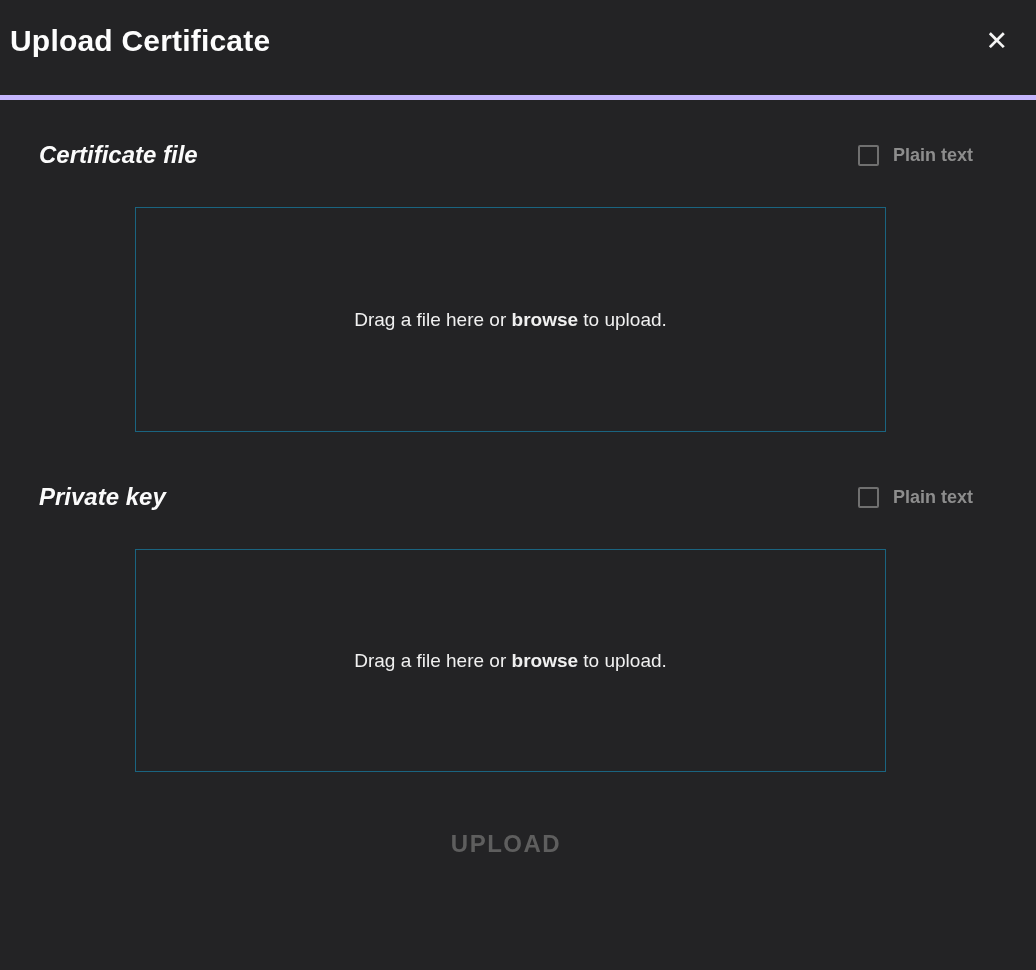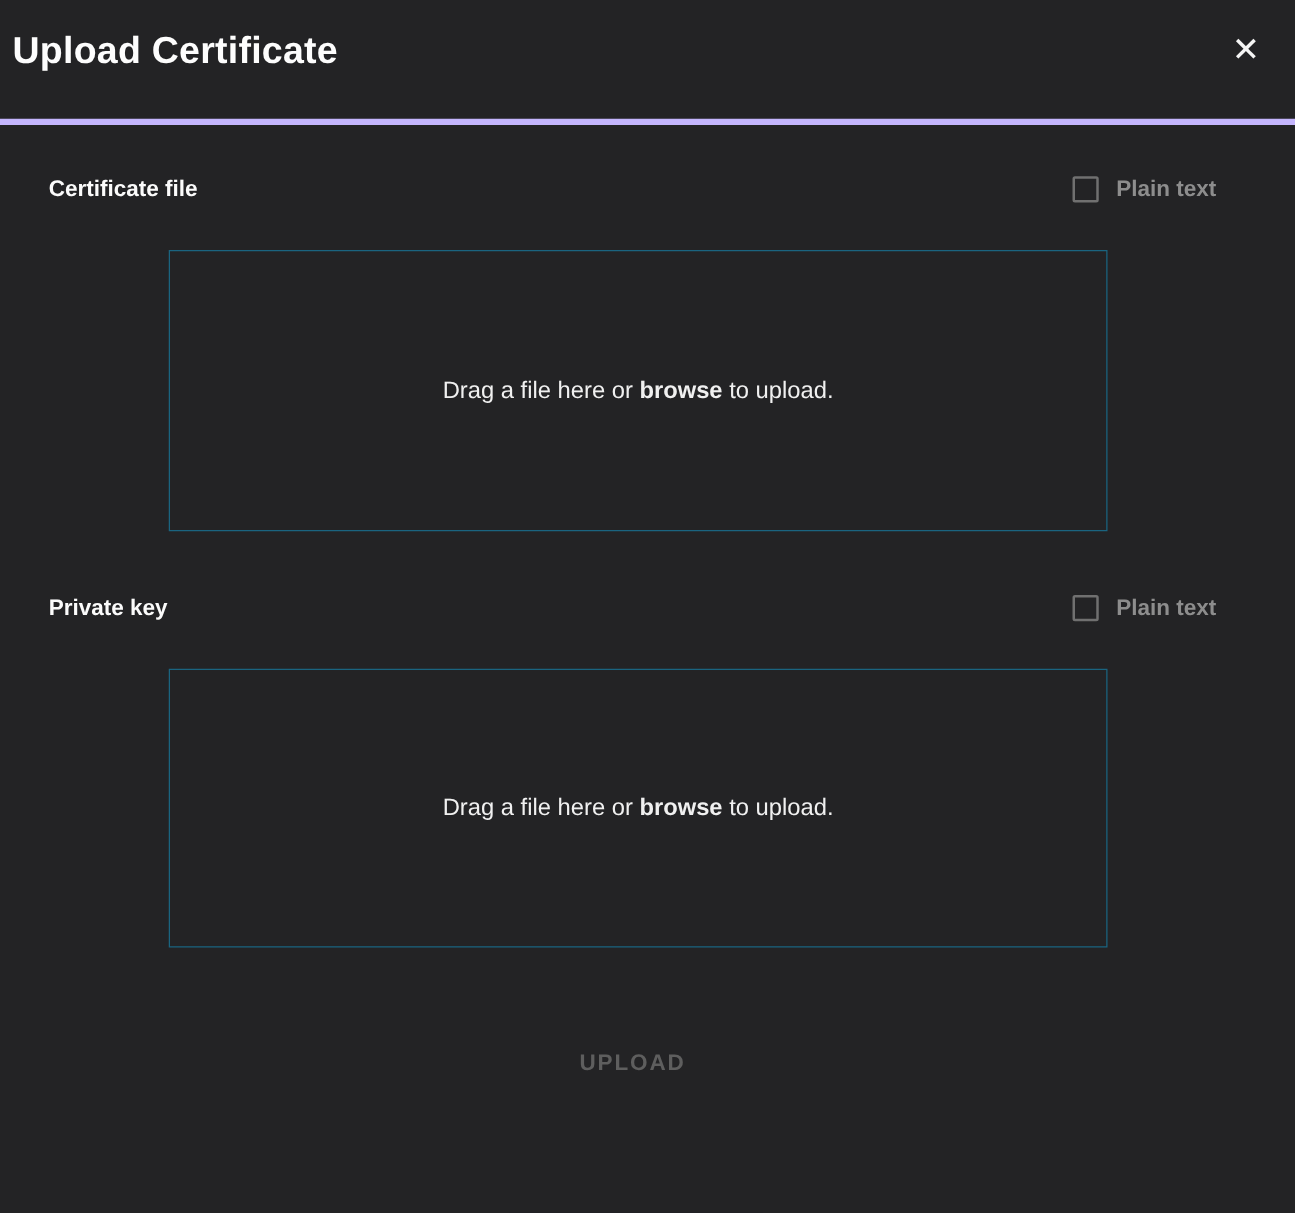--- a/index.html
+++ b/index.html
@@ -55,23 +55,24 @@
     color: #fafafa;
   }
   .field-row {
     display: flex;
     justify-content: space-between;
     align-items: center;
     margin-top: 41px;
   }
   .field-row.second { margin-top: 51px; }
   .field-label {
-    font-size: 18px;
+    font-size: 24px;
     font-weight: bold;
     color: #fbfbfb;
+    font-style: italic;
   }
   .plain-text-toggle {
     display: flex;
     align-items: center;
     gap: 14px;
     cursor: pointer;
   }
   .checkbox {
     width: 21px;
     height: 21px;
@@ -108,27 +109,26 @@
   }
   
   .footer {
     margin-top: 52px;
     text-align: center;
   }
   .upload-btn {
     background: transparent;
     border: none;
     font-family: "Liberation Sans", "DejaVu Sans", sans-serif;
-    font-size: 18px;
+    font-size: 24px;
     font-weight: bold;
     letter-spacing: 1.5px;
     color: #5e5e5e;
     cursor: default;
     padding: 6px 10px;
-    margin-top: 24px;
   }
 </style>
 </head>
 <body>
 
 <div class="dialog">
 
   <div class="header">
     <h1 class="title">Upload Certificate</h1>
     <button class="close-btn">

